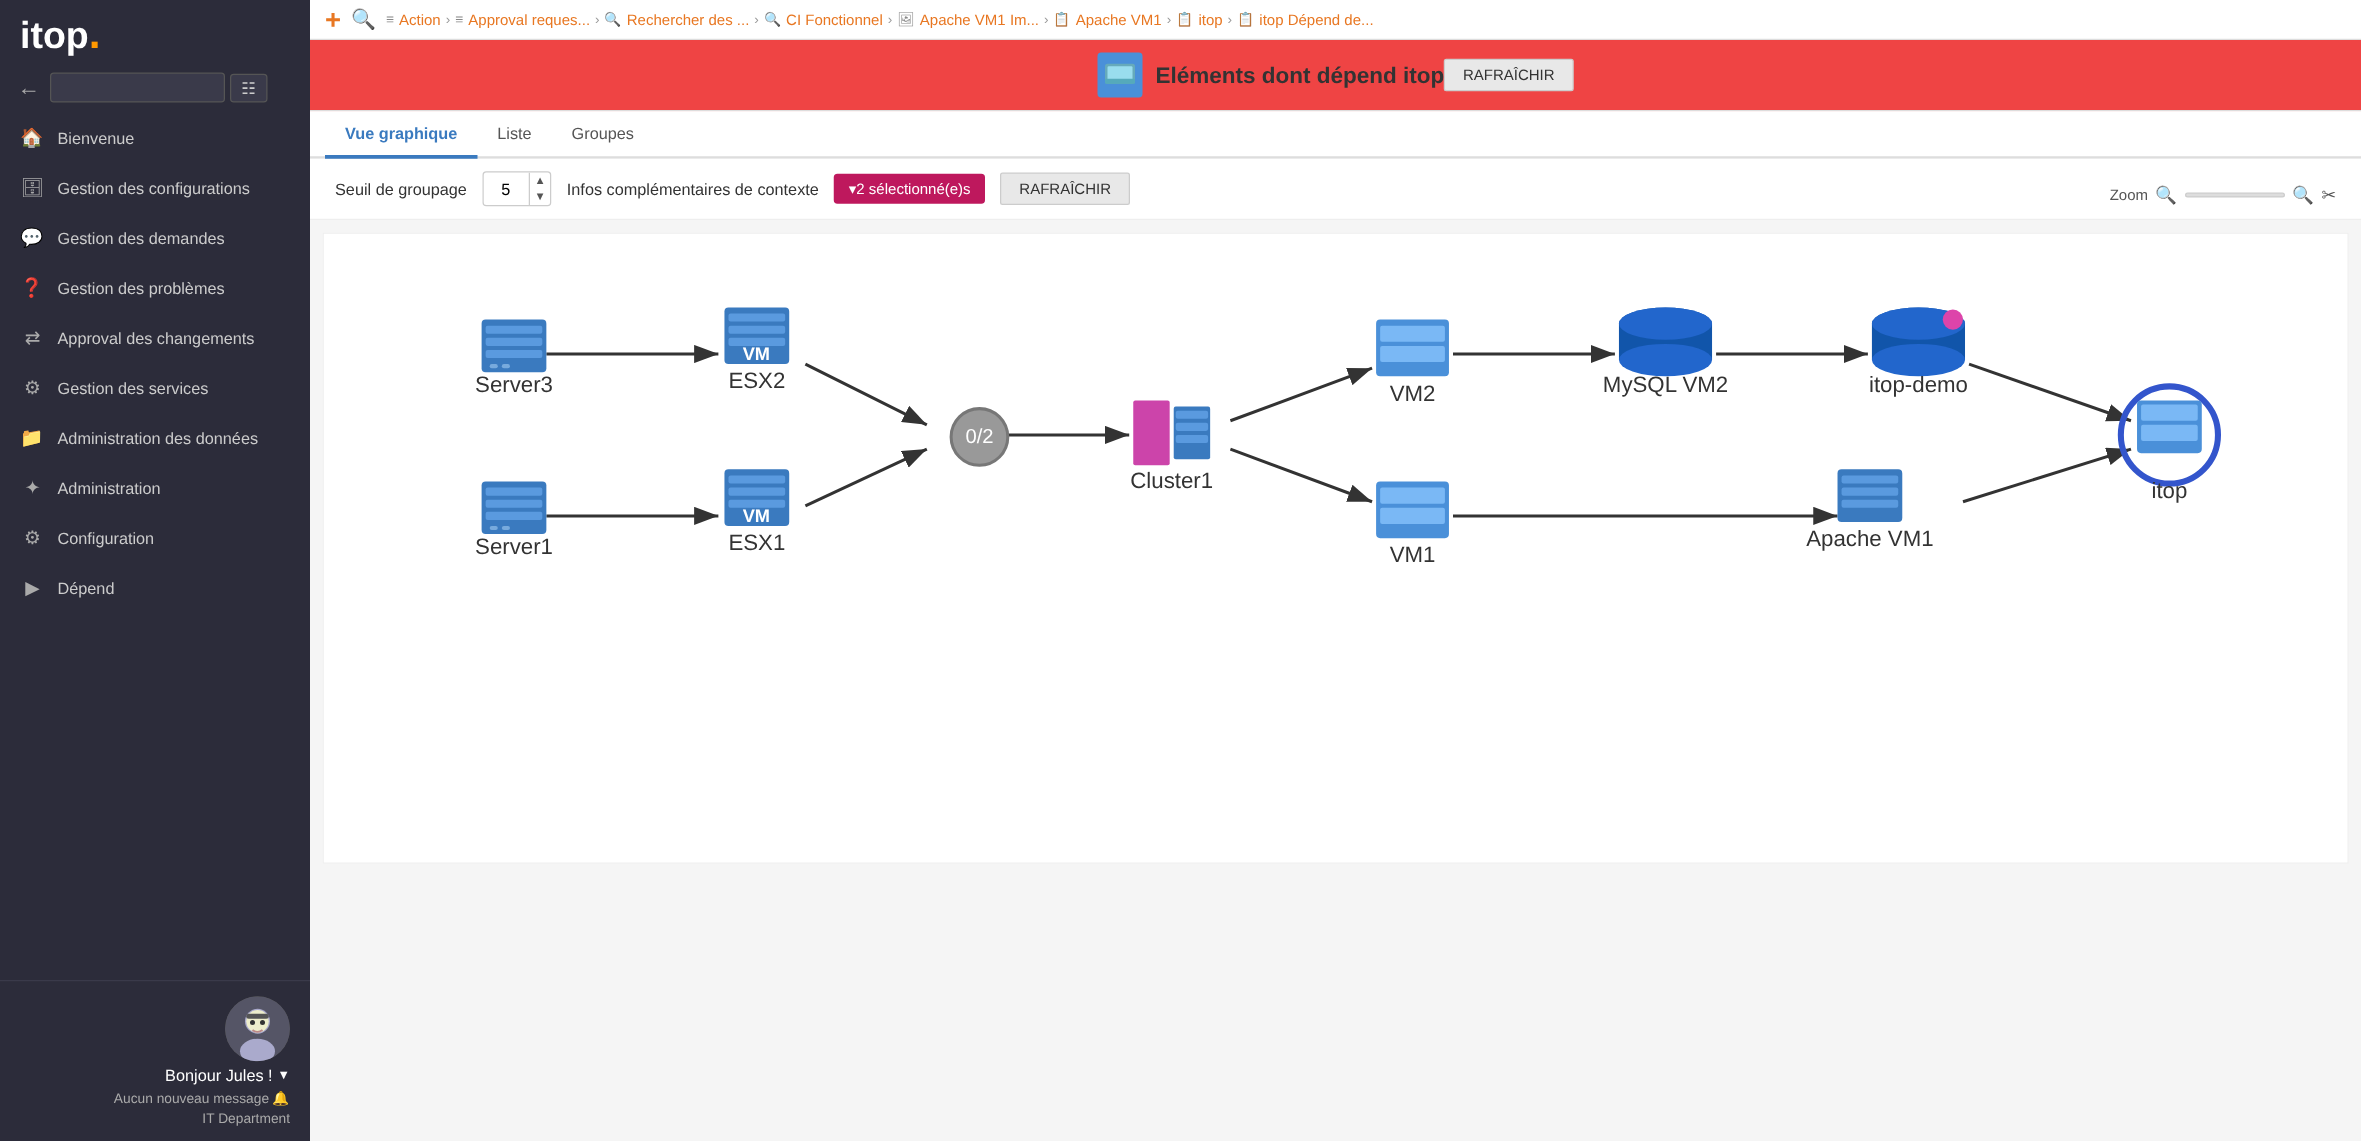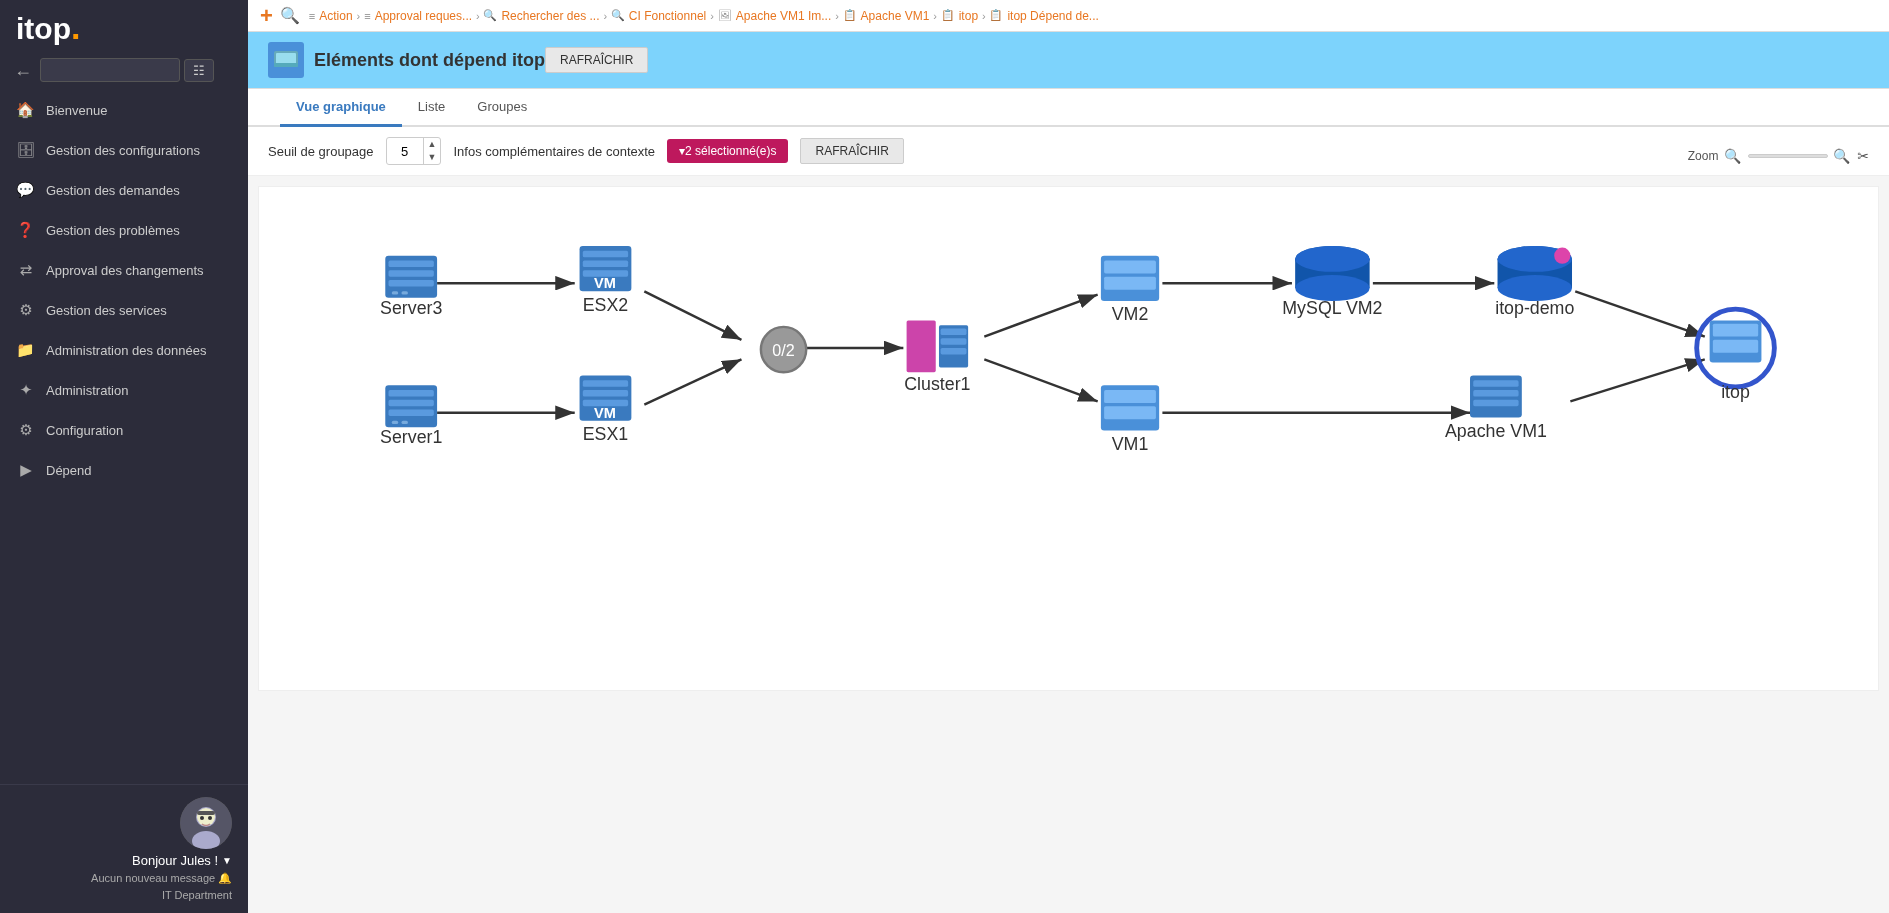--- a/index.html
+++ b/index.html
@@ -126,25 +126,25 @@
 
     
     #content {
       flex: 1;
       overflow: auto;
       padding: 0;
       background: #f5f5f5;
     }
 
     .content-header {
-      background: #7dd3fc;
+      background: #ef4444;
       padding: 10px 20px;
       display: flex;
       align-items: center;
-      justify-content: flex-start;
+      justify-content: center;
       border-bottom: 1px solid #ddd;
     }
     .content-header-left {
       display: flex;
       align-items: center;
       gap: 10px;
     }
     .page-icon {
       width: 36px;
       height: 36px;
@@ -167,21 +167,21 @@
       padding: 5px 14px;
       cursor: pointer;
       font-size: 12px;
       color: #333;
       border-radius: 2px;
     }
 
     .tabs-bar {
       background: #fff;
       border-bottom: 2px solid #ddd;
-      padding: 0 32px;
+      padding: 0 12px;
       display: flex;
       gap: 0;
     }
     .tab-item {
       padding: 10px 16px;
       cursor: pointer;
       font-size: 13px;
       color: #555;
       border-bottom: 3px solid transparent;
       margin-bottom: -2px;

